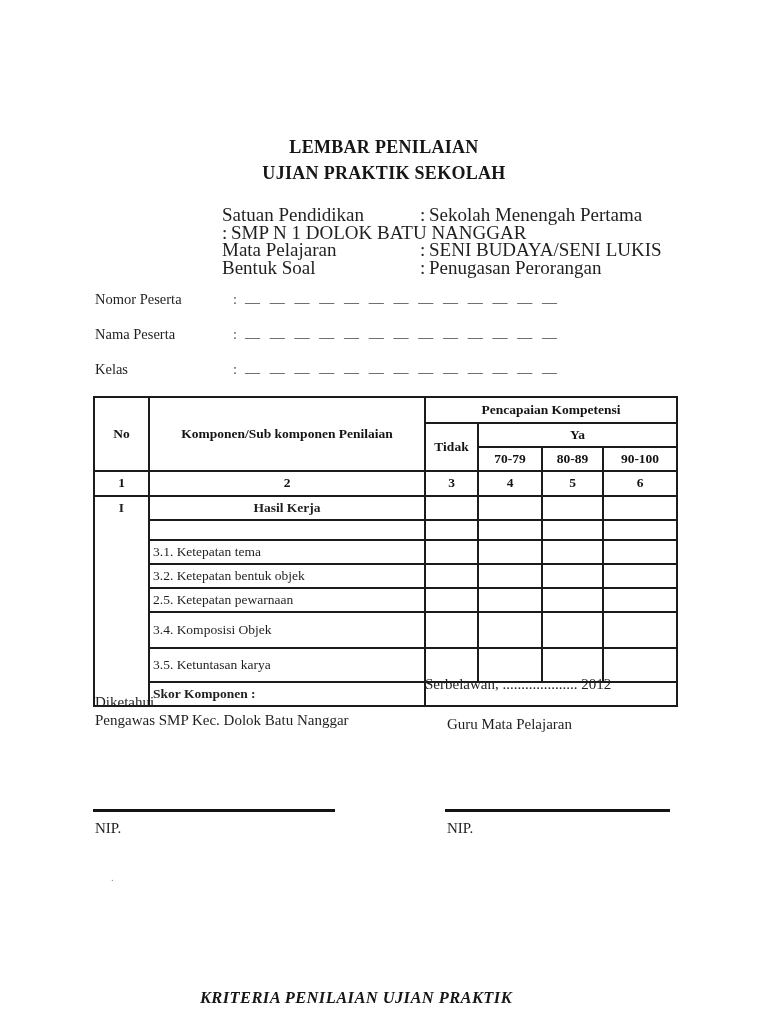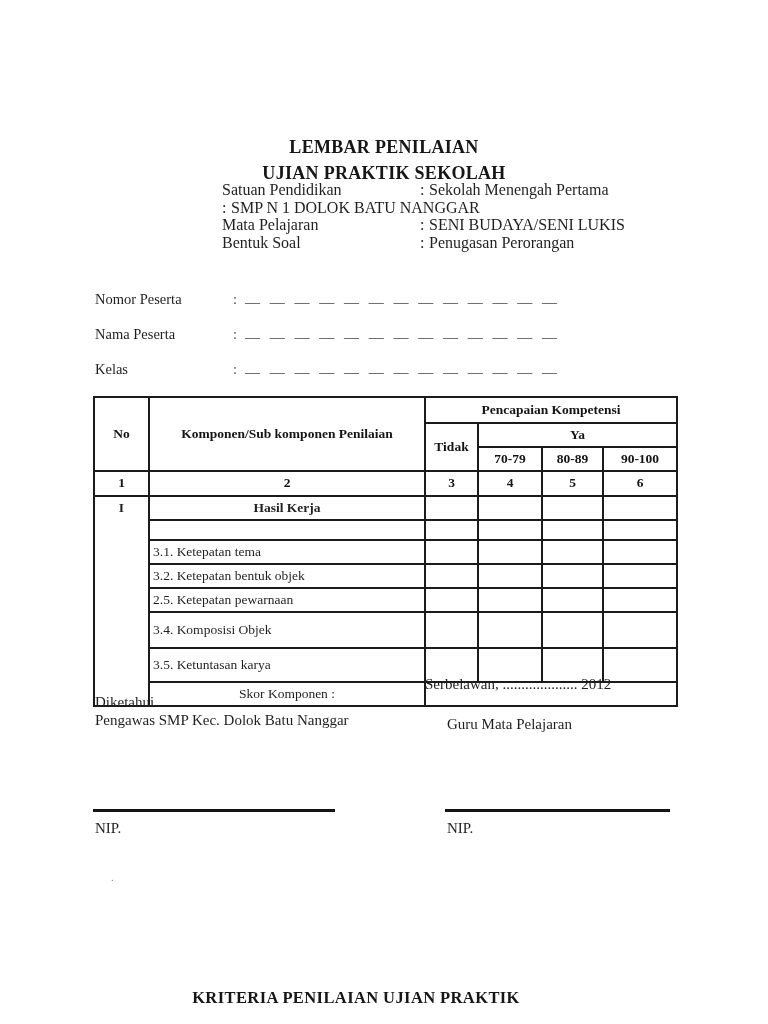--- a/index.html
+++ b/index.html
@@ -20,21 +20,21 @@
     top: 86px; left: 0; width: 768px;
     text-align: center;
     font-weight: bold;
     font-size: 18px;
     line-height: 26px;
     color: #161616;
     letter-spacing: 0.3px;
   }
 
   
-  .info-block { top: 133px; left: 222px; font-size: 16px; }
+  .info-block { top: 158px; left: 222px; font-size: 19px; }
   .info-row { display: flex; height: 17.6px; line-height: 17.6px; }
   .info-label { display: inline-block; width: 198px; }
   .info-sep { display: inline-block; width: 9px; color: #2a2a2a; }
   .info-value { white-space: nowrap; }
 
   
   .participant-block { top: 243px; left: 95px; font-size: 14.5px; }
   .participant-row { display: flex; height: 35px; align-items: flex-start; }
   .participant-label { display: inline-block; width: 138px; }
   .participant-sep { display: inline-block; width: 12px; color: #555; }
@@ -60,21 +60,21 @@
     line-height: 1.05;
     padding: 4px 3px;
     overflow: hidden;
     white-space: nowrap;
   }
   .th { font-weight: bold; text-align: center; color: #141414; }
   .idx { font-weight: bold; text-align: center; font-size: 9px; padding: 0; color: #141414; }
   .no-cell { font-weight: bold; text-align: center; vertical-align: top; padding-top: 1px; }
   .comp-center { font-weight: bold; text-align: center; }
   .comp-item { text-align: left; padding-left: 5px; }
-  .skor-cell { font-weight: normal; text-align: center; padding-right: 5px; }
+  .skor-cell { font-weight: bold; text-align: left; padding-right: 5px; }
 
   
   .sig-text { font-size: 15px; line-height: 18px; white-space: nowrap; }
   .place-date { top: 627px; left: 425px; }
   .sig-left-block { top: 645px; left: 95px; }
   .sig-right-role { top: 667px; left: 447px; }
   .sig-line { height: 3px; background: #141414; top: 761px; }
   .sig-line-left { left: 93px; width: 242px; }
   .sig-line-right { left: 445px; width: 225px; }
   .nip-left { top: 771px; left: 95px; }
@@ -83,20 +83,21 @@
   .stray-dot { top: 823px; left: 111px; font-size: 11px; color: #8d8d8d; }
 
   
   .footer-heading {
     top: 940px; left: 0; width: 712px;
     text-align: center;
     font-weight: bold;
     font-size: 16.5px;
     color: #161616;
     letter-spacing: 0.4px;
+    font-style: italic;
   }
 </style>
 </head>
 <body>
 
 <div class="page">
 
   <div class="abs doc-title">
     <div>LEMBAR PENILAIAN</div>
     <div>UJIAN PRAKTIK SEKOLAH</div>

